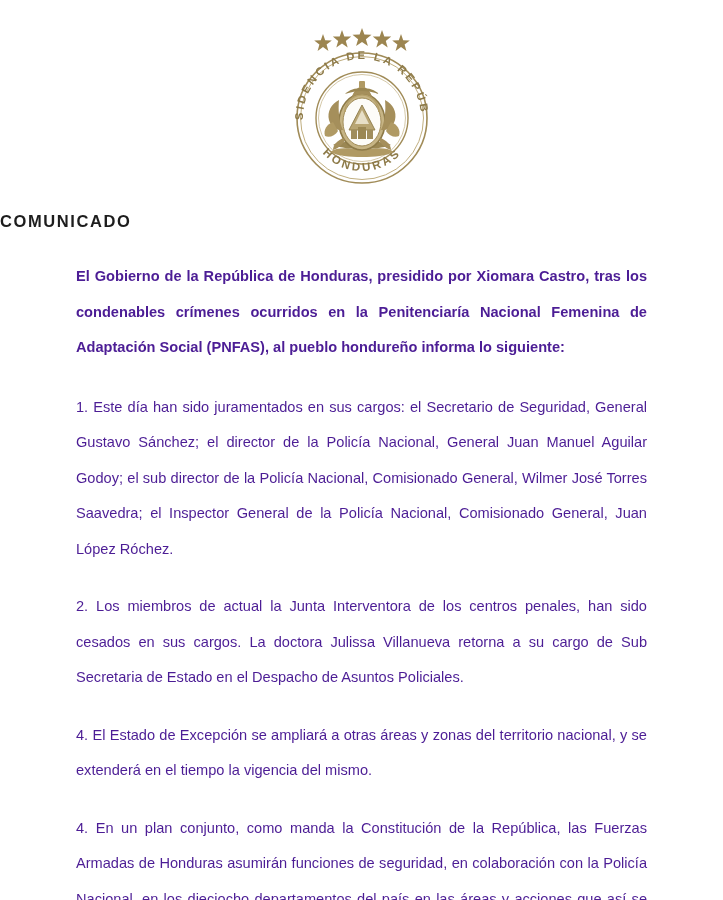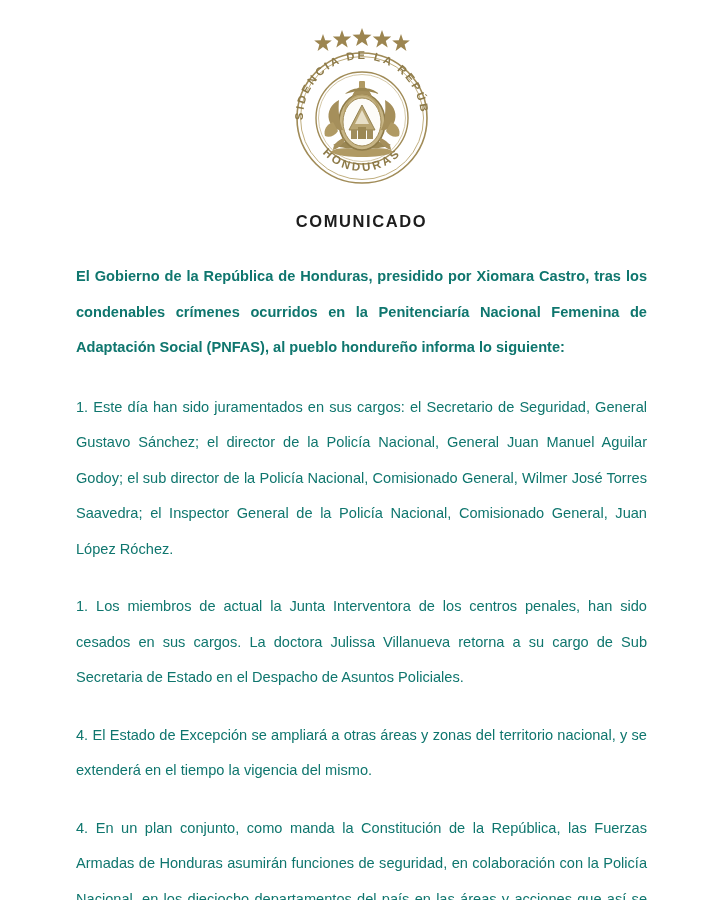--- a/index.html
+++ b/index.html
@@ -33,42 +33,42 @@
   }
   .seal {
     position: relative;
     width: 158px;
     height: 168px;
   }
   .seal svg { display: block; }
 
   
   .title {
-    text-align: center;
+    text-align: left;
     font-weight: bold;
     font-size: 16.5px;
     letter-spacing: 1.6px;
     color: #1d1d1d;
     margin-top: 18px;
     margin-bottom: 0;
   }
 
   
   .body-col {
     margin: 0 auto;
     width: 571px;
     padding-top: 28px;
   }
   p.para {
     margin: 0 0 22px 0;
     text-align: justify;
     text-justify: inter-word;
     font-size: 14.6px;
     line-height: 35.5px;
-    color: #0f766e;
+    color: #4c1d95;
     -webkit-hyphens: none;
     hyphens: none;
   }
   p.para.lead {
     font-weight: bold;
     margin-bottom: 24px;
   }
   p.para:last-child { margin-bottom: 0; }
 </style>
 </head>
@@ -136,18 +136,18 @@
         </g>
       </svg>
     </div>
   </div>
 
   <h1 class="title">COMUNICADO</h1>
 
   <div class="body-col">
     <p class="para lead">El Gobierno de la República de Honduras, presidido por Xiomara Castro, tras los condenables crímenes ocurridos en la Penitenciaría Nacional Femenina de Adaptación Social (PNFAS), al pueblo hondureño informa lo siguiente:</p>
     <p class="para">1. Este día han sido juramentados en sus cargos: el Secretario de Seguridad, General Gustavo Sánchez; el director de la Policía Nacional, General Juan Manuel Aguilar Godoy; el sub director de la Policía Nacional, Comisionado General, Wilmer José Torres Saavedra; el Inspector General de la Policía Nacional, Comisionado General, Juan López Róchez.</p>
-    <p class="para">1. Los miembros de actual la Junta Interventora de los centros penales, han sido cesados en sus cargos. La doctora Julissa Villanueva retorna a su cargo de Sub Secretaria de Estado en el Despacho de Asuntos Policiales.</p>
+    <p class="para">2. Los miembros de actual la Junta Interventora de los centros penales, han sido cesados en sus cargos. La doctora Julissa Villanueva retorna a su cargo de Sub Secretaria de Estado en el Despacho de Asuntos Policiales.</p>
     <p class="para">4. El Estado de Excepción se ampliará a otras áreas y zonas del territorio nacional, y se extenderá en el tiempo la vigencia del mismo.</p>
     <p class="para">4. En un plan conjunto, como manda la Constitución de la República, las Fuerzas Armadas de Honduras asumirán funciones de seguridad, en colaboración con la Policía Nacional, en los dieciocho departamentos del país en las áreas y acciones que así se especifiquen.</p>
   </div>
 
 </div>
 
 </body></html>

